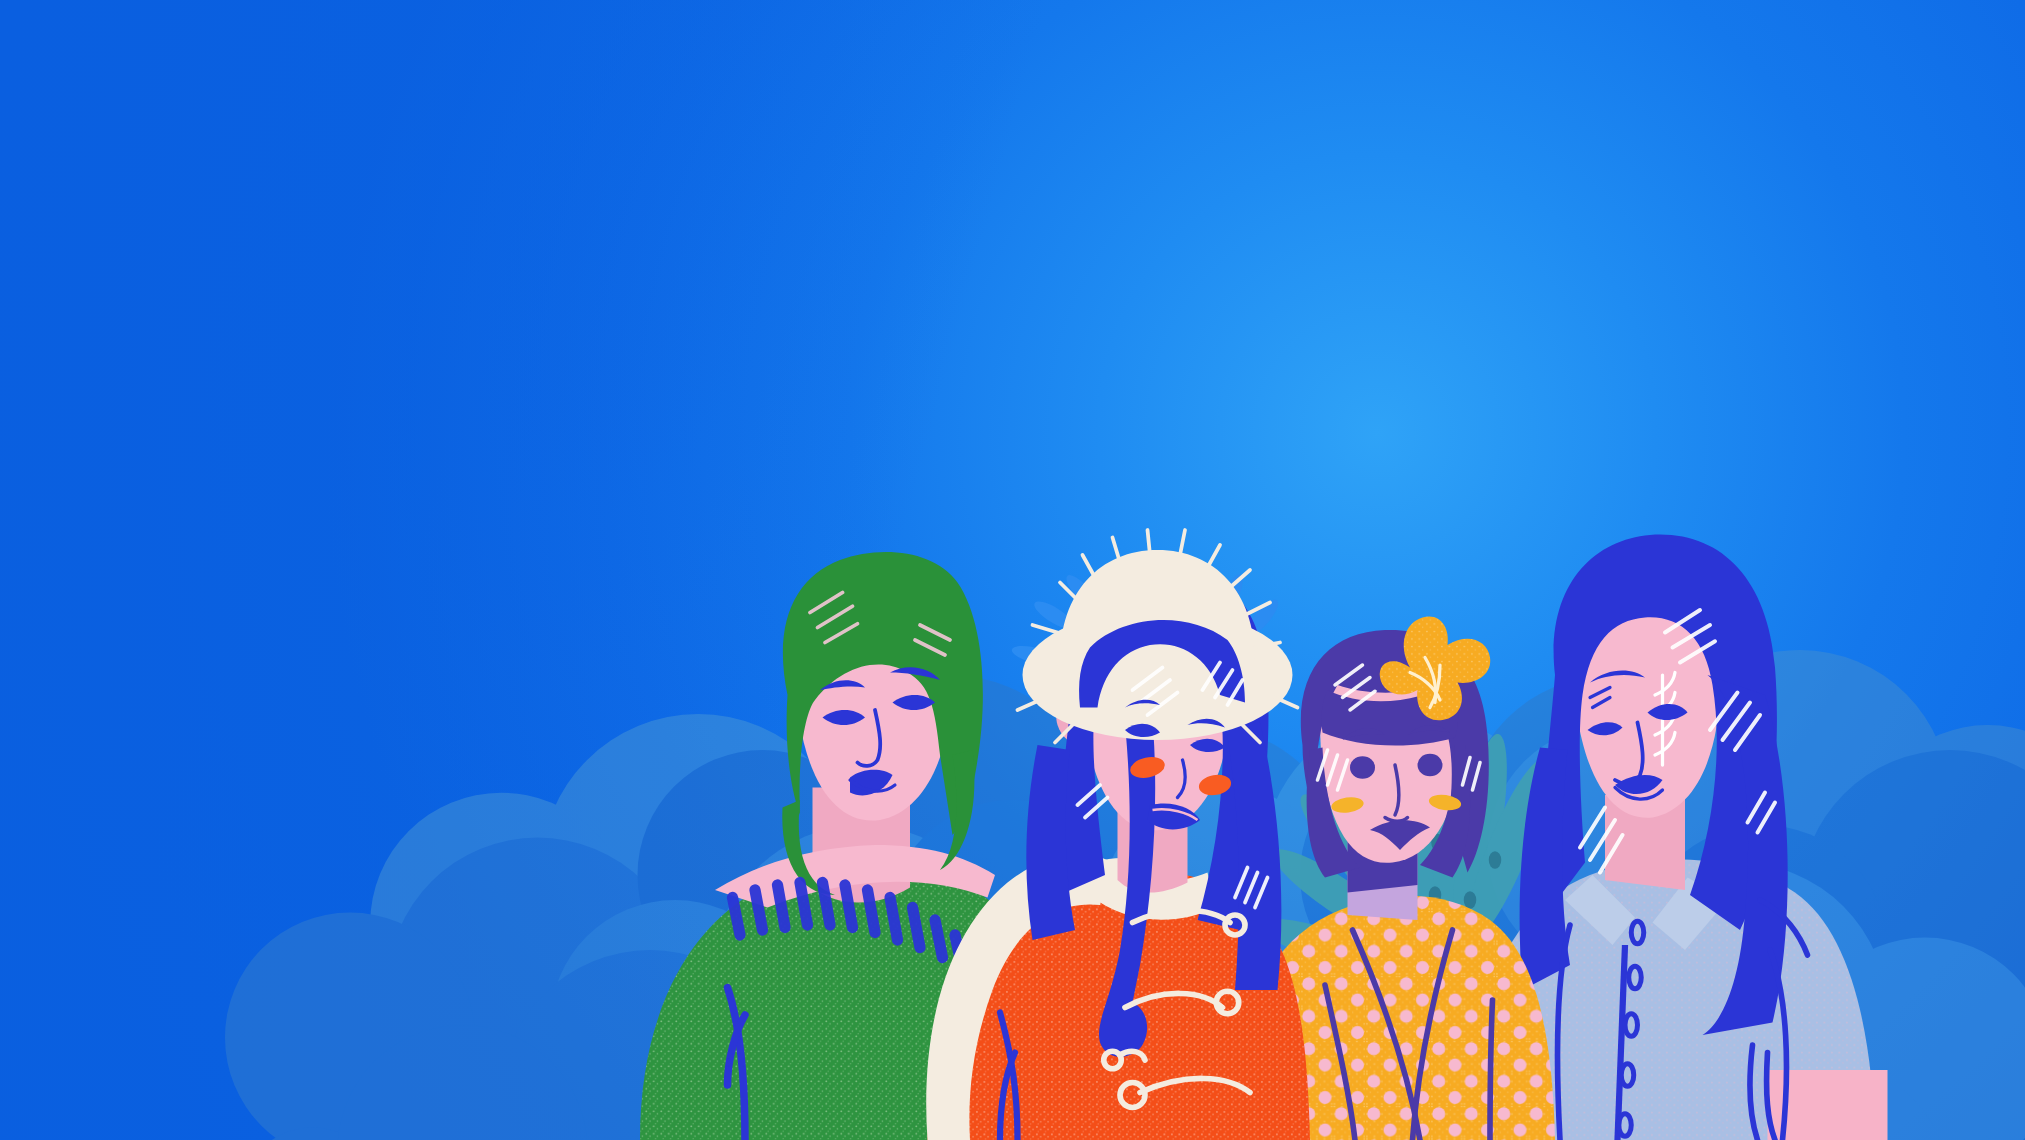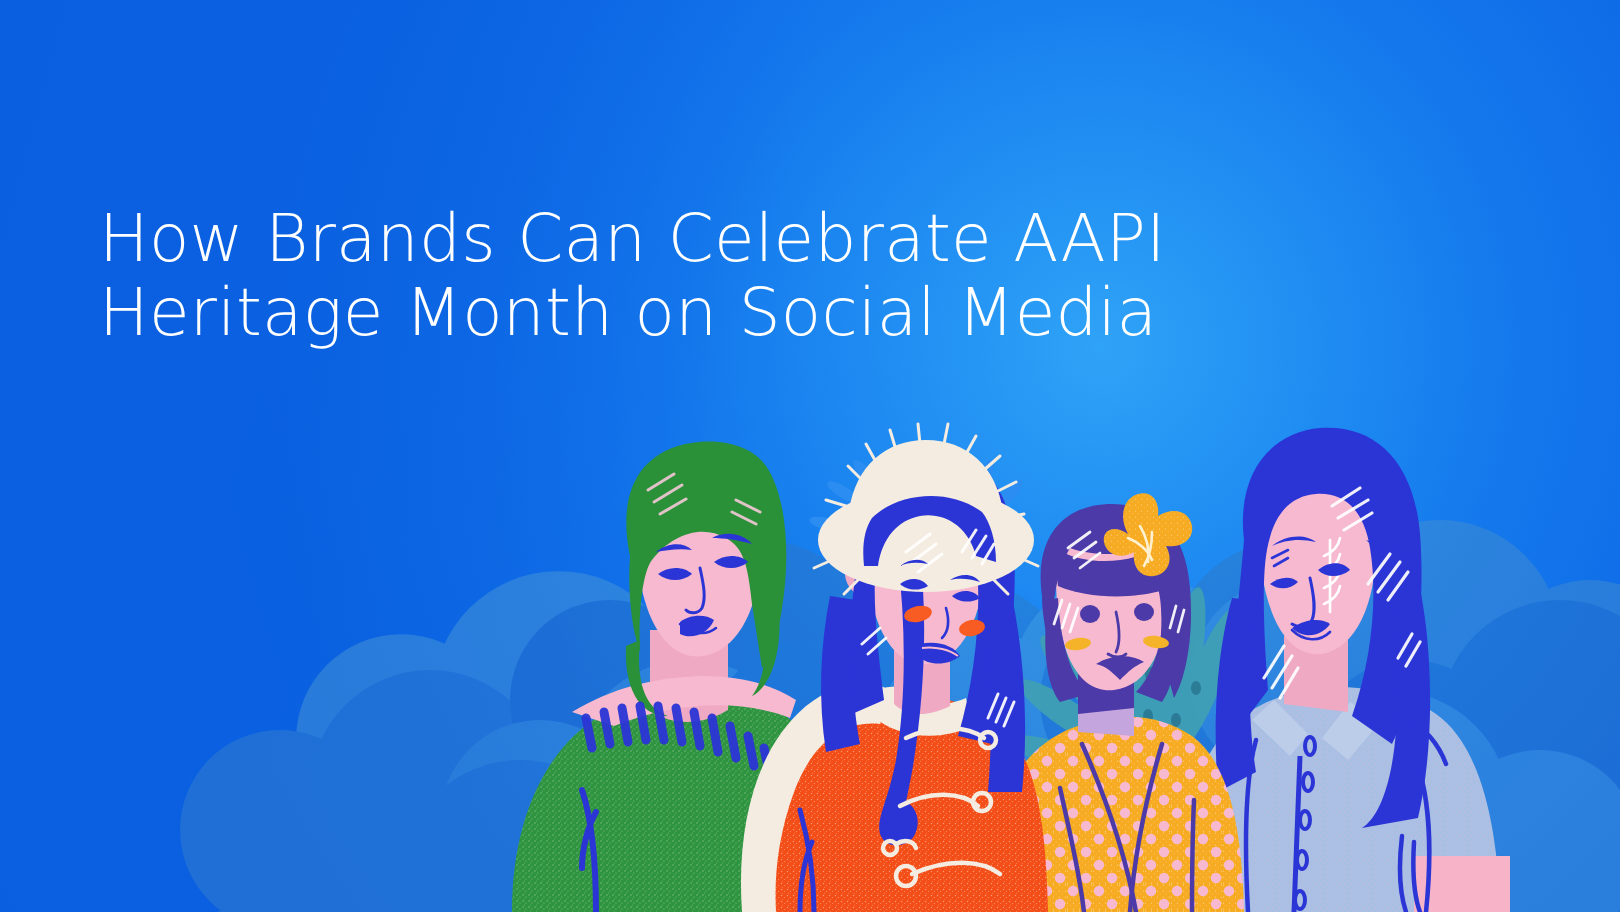--- a/index.html
+++ b/index.html
@@ -112,22 +112,20 @@
           <ellipse cx="1196" cy="688" rx="5" ry="7"></ellipse>
           <ellipse cx="1084" cy="724" rx="5" ry="7"></ellipse>
           <ellipse cx="1118" cy="724" rx="5" ry="7"></ellipse>
           <ellipse cx="1148" cy="716" rx="5" ry="7"></ellipse>
           <ellipse cx="1176" cy="720" rx="5" ry="7"></ellipse>
         </g>
       </g>
     </svg>
   </div>
 
-  <h1 id="title">How Brands Can Celebrate AAPI
-Heritage Month on Social Media</h1>
 
   <div id="illustration">
     <svg viewBox="0 0 1620 912" xmlns="http://www.w3.org/2000/svg" aria-hidden="true">
       <defs>
         <pattern id="grain-green" width="6" height="6" patternUnits="userSpaceOnUse">
           <rect width="6" height="6" fill="#2e9440"></rect>
           <circle cx="1" cy="1" r="0.7" fill="#cfe6c6" opacity="0.55"></circle>
           <circle cx="4" cy="3" r="0.6" fill="#e2efd9" opacity="0.45"></circle>
           <circle cx="2.5" cy="5" r="0.5" fill="#cfe6c6" opacity="0.4"></circle>
         </pattern>

